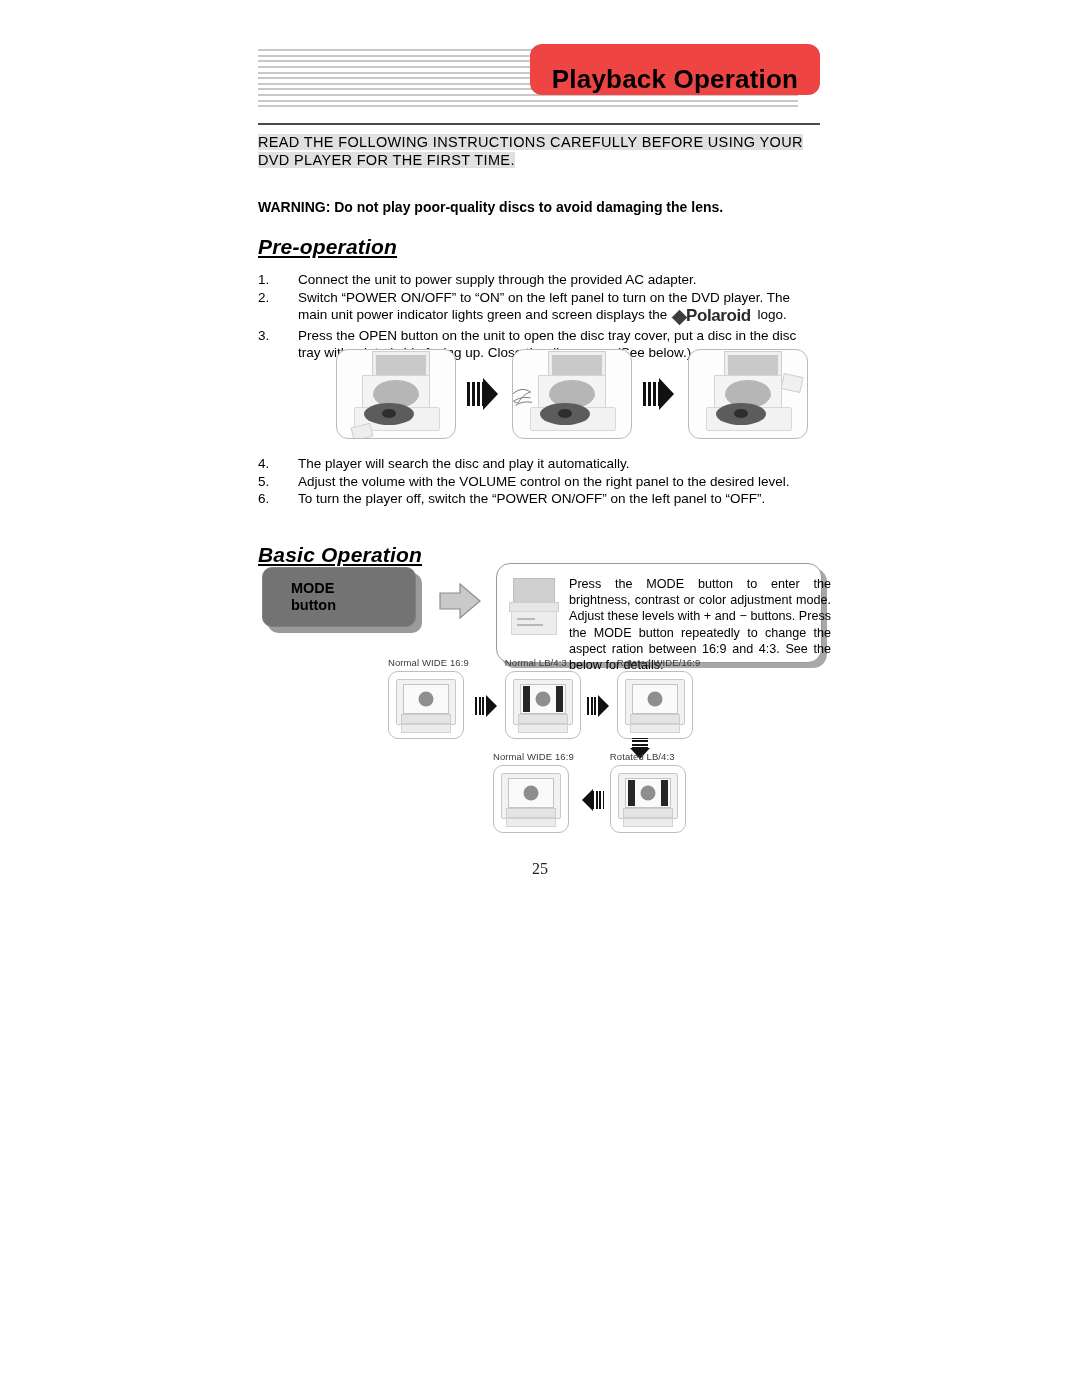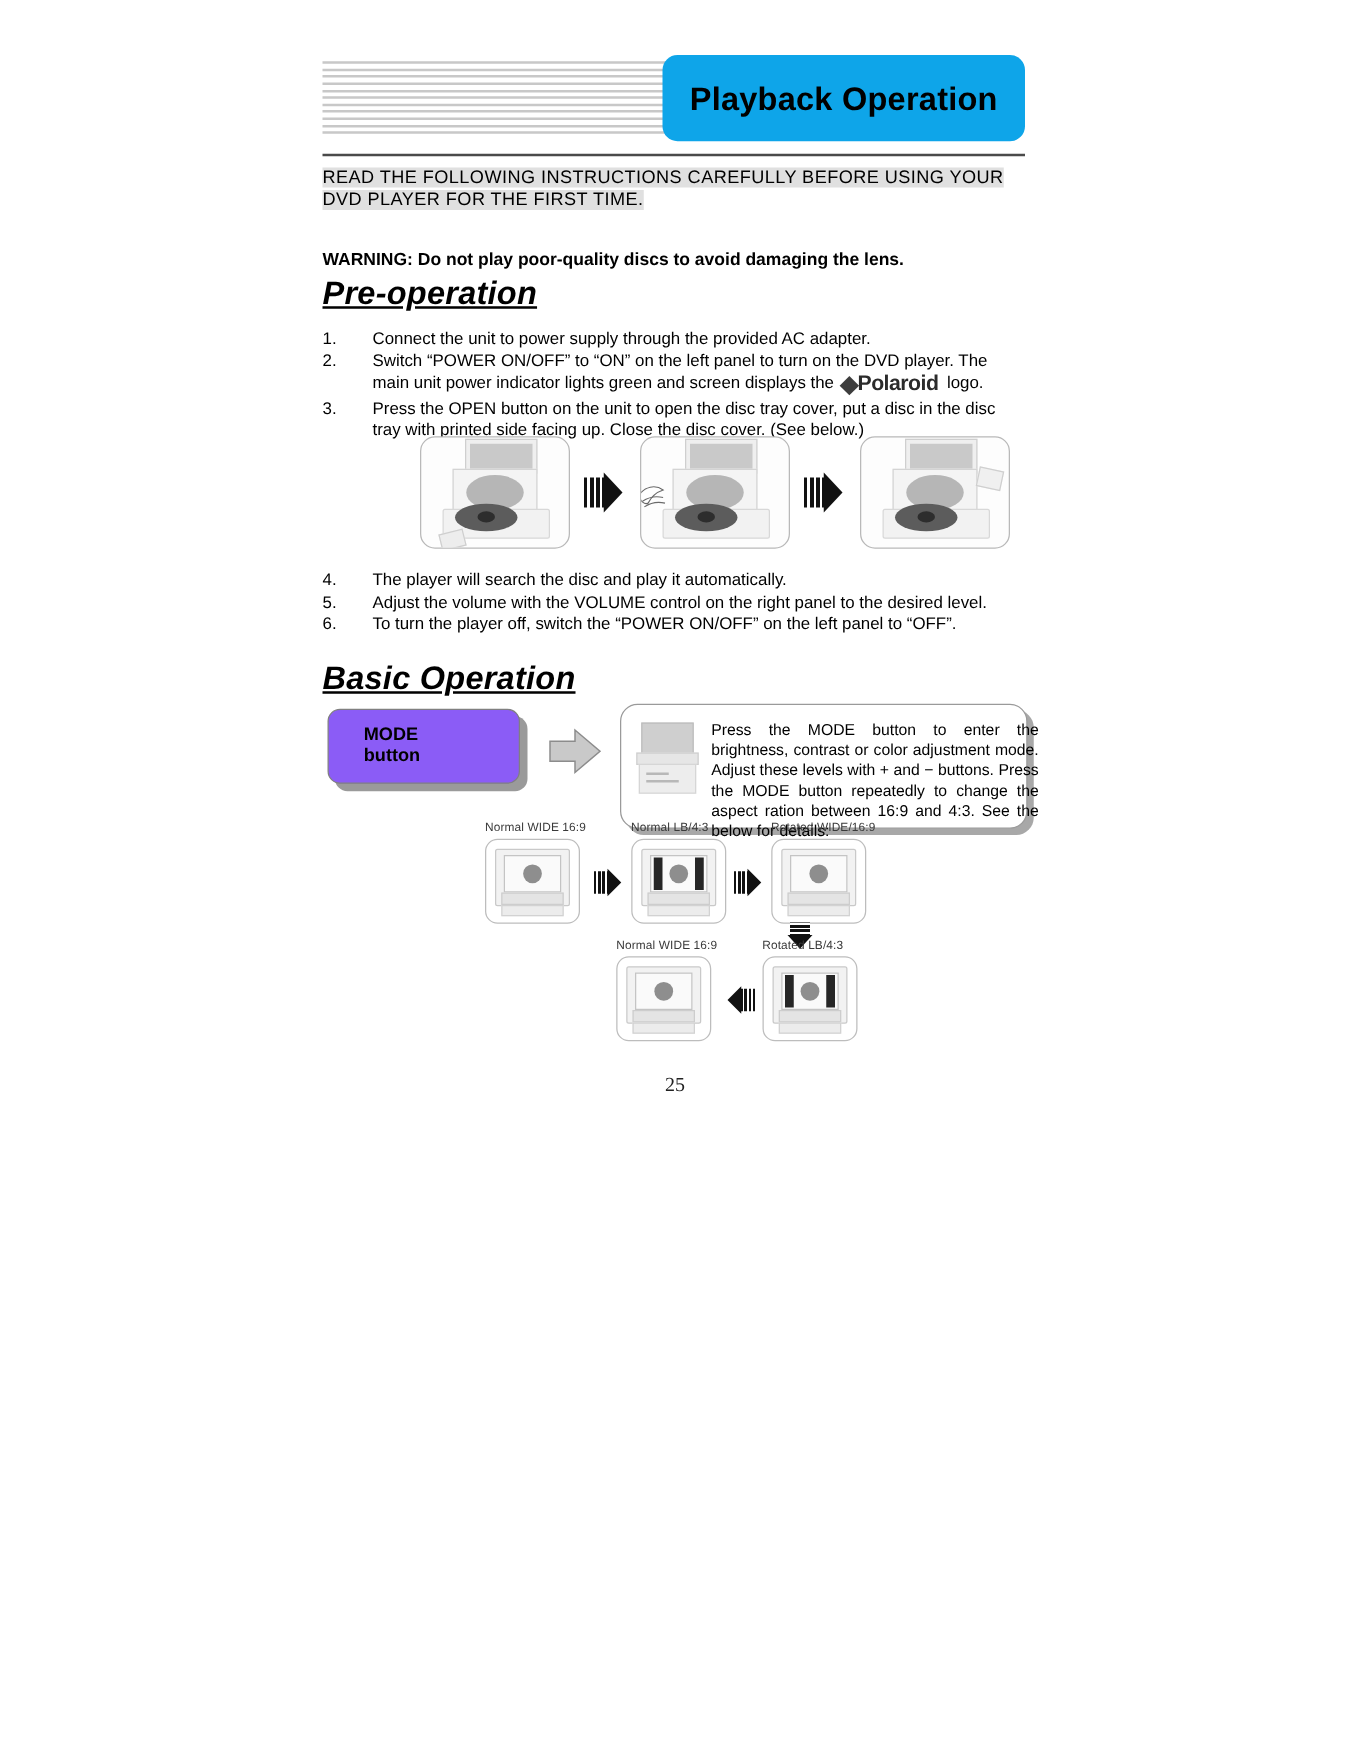--- a/index.html
+++ b/index.html
@@ -41,22 +41,22 @@
     left: 0;
     width: 100%;
     height: 2px;
     background: #c8c8c8;
   }
   .header-title-box {
     position: absolute;
     left: 272px;
     top: 0;
     width: 290px;
-    height: 69px;
-    background: #0ea5e9;
+    height: 51px;
+    background: #ef4444;
     border-radius: 12px;
   }
   .header-title-text {
     position: absolute;
     left: 0;
     top: 0;
     width: 290px;
     height: 70px;
     line-height: 70px;
     text-align: center;
@@ -94,22 +94,22 @@
     font-size: 14.5px;
     line-height: 18px;
   }
   .warning {
     margin-top: 30px;
     font-size: 14px;
     font-weight: bold;
     line-height: 17px;
   }
   .section-title {
-    margin-top: 3px;
-    font-size: 26px;
+    margin-top: 19px;
+    font-size: 21px;
     font-weight: bold;
     font-style: italic;
     text-decoration: underline;
     display: inline-block;
     letter-spacing: 0.2px;
   }
 
   
   .numlist {
     margin-top: 12px;
@@ -259,21 +259,21 @@
     border: 1px solid #cfcfcf;
     transform: rotate(12deg);
   }
 
   
   .mode-area { position: absolute; }
   .mode-btn {
     position: relative;
     width: 152px;
     height: 58px;
-    background: #8b5cf6;
+    background: #737373;
     border: 1px solid #808080;
     border-radius: 10px;
     box-shadow: 6px 6px 0 0 #9a9a9a;
   }
   .mode-btn-label {
     position: absolute;
     left: 28px;
     top: 12px;
     font-size: 14.5px;
     font-weight: bold;

